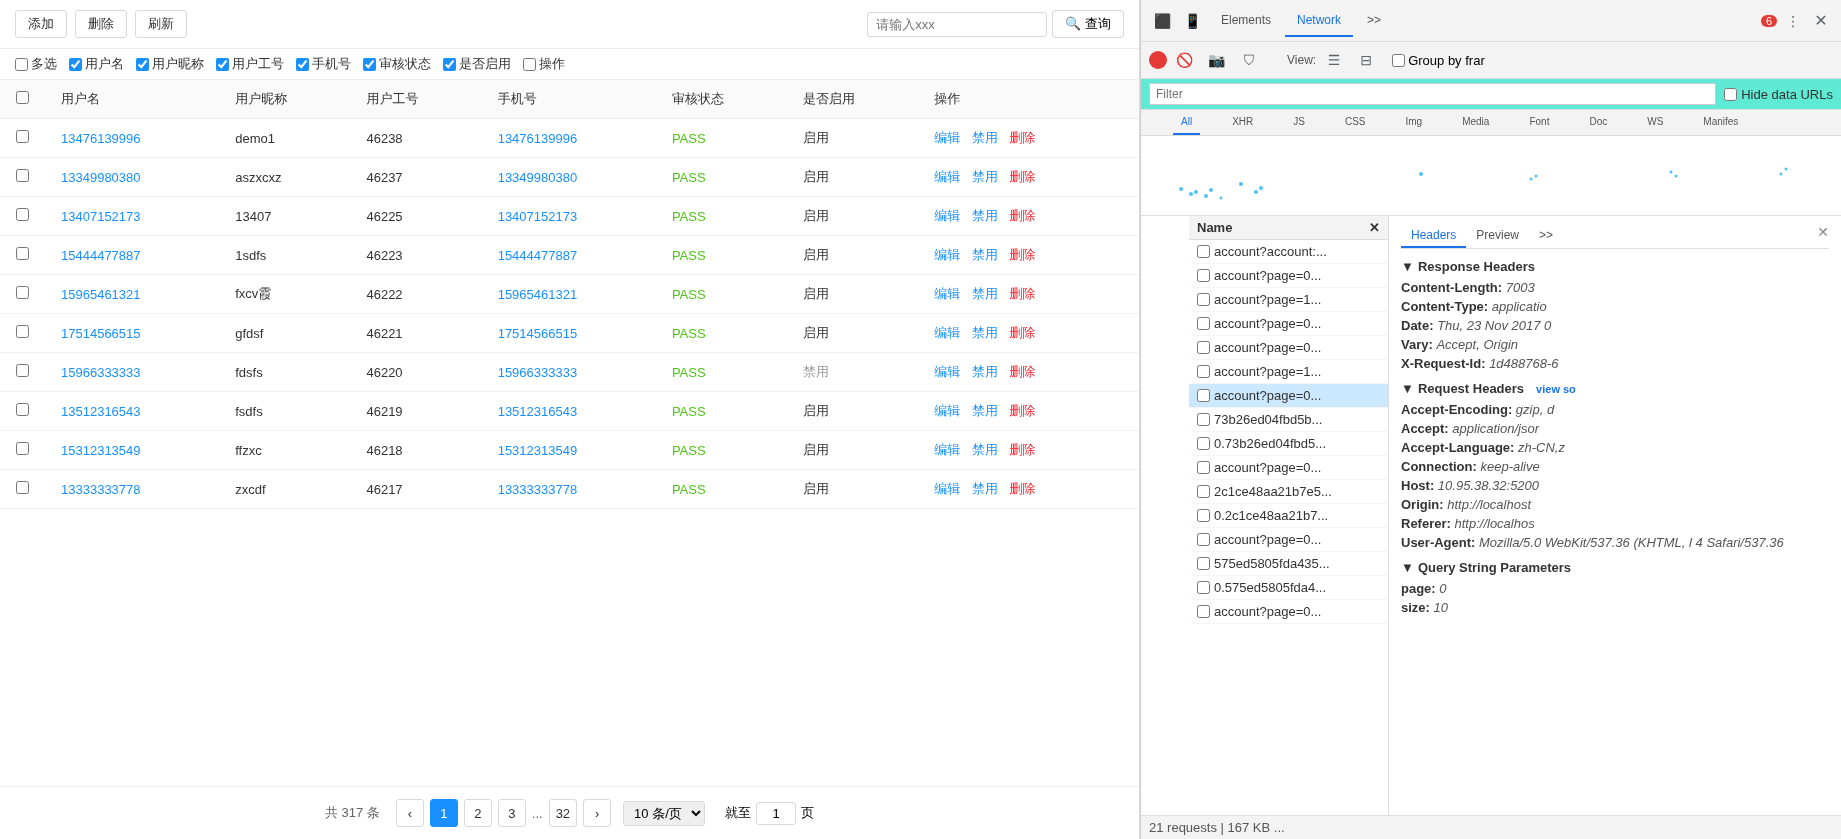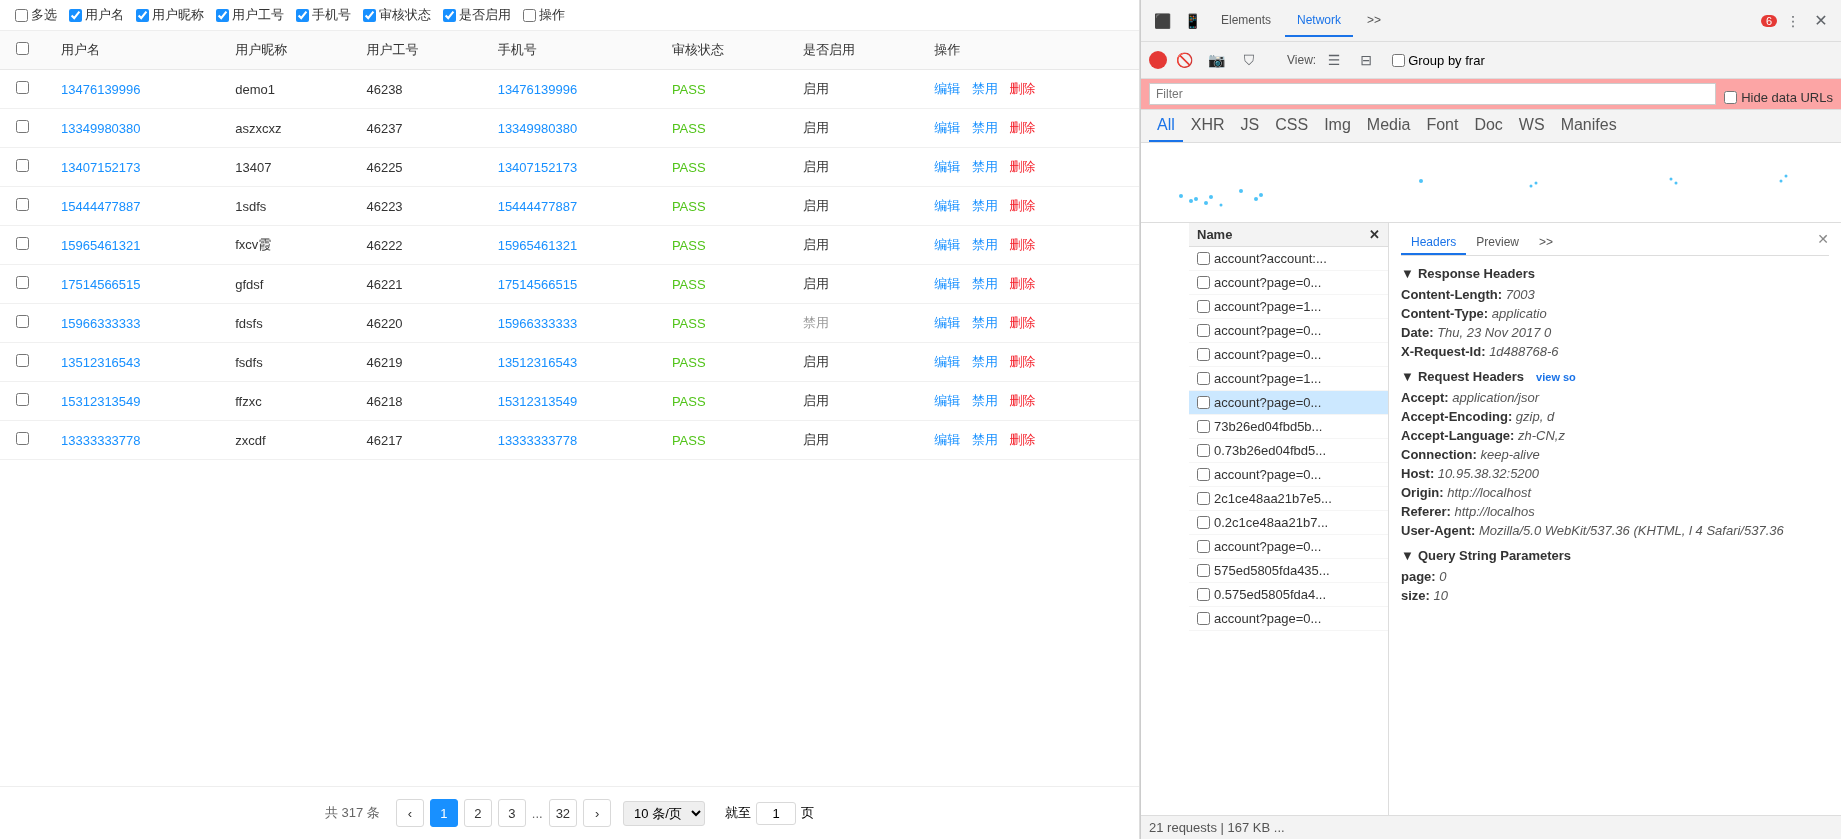--- a/index.html
+++ b/index.html
@@ -286,24 +286,24 @@
       margin-left: 8px;
       font-size: 12px;
       display: flex;
       align-items: center;
       gap: 3px;
     }
 
     
     .filter-input-row {
       display: flex;
-      align-items: flex-end;
+      align-items: center;
       padding: 4px 8px;
       border-bottom: 1px solid #ddd;
-      background: #fca5a5;
+      background: #5eead4;
     }
 
     .filter-field {
       flex: 1;
       padding: 3px 6px;
       border: 1px solid #ccc;
       font-size: 12px;
       color: #333;
     }
 
@@ -322,27 +322,28 @@
       display: flex;
       align-items: center;
       padding: 0 8px;
       border-bottom: 1px solid #ddd;
       background: #f3f3f3;
       overflow: hidden;
     }
 
     .net-type-btn {
       padding: 6px 8px;
-      font-size: 16px;
+      font-size: 10px;
       cursor: pointer;
       color: #555;
       border: none;
       background: none;
       white-space: nowrap;
       border-bottom: 2px solid transparent;
+      margin-left: 24px;
     }
 
     .net-type-btn.active {
       color: #1a73e8;
       border-bottom: 2px solid #1a73e8;
     }
 
     
     .timeline-row {
       height: 80px;
@@ -504,20 +505,32 @@
       display: flex;
       align-items: center;
       gap: 2px;
     }
   </style>
 </head>
 <body>
 
 <div class="main-panel">
 
+  <div class="toolbar">
+    <button class="btn">添加</button>
+    <button class="btn">删除</button>
+    <button class="btn">刷新</button>
+    <div class="search-area">
+      <input class="search-input" type="text" placeholder="请输入xxx" style="">
+      <button class="search-btn">
+        <span>🔍</span>
+        <span>查询</span>
+      </button>
+    </div>
+  </div>
 
   <div class="filter-row">
     <label class="checkbox-label">
       <input type="checkbox" style=""> 
         <span>多选</span>
     </label>
     <label class="checkbox-label">
       <input type="checkbox" checked="" style=""> 
         <span>用户名</span>
     </label>
@@ -893,36 +906,40 @@
       </div>
       <div class="kv-row">
         <span class="key">Content-Type:</span>
         <span class="value"> applicatio</span>
       </div>
       <div class="kv-row">
         <span class="key">Date:</span>
         <span class="value"> Thu, 23 Nov 2017 0</span>
       </div>
       <div class="kv-row">
+        <span class="key">Vary:</span>
+        <span class="value"> Accept, Origin</span>
+      </div>
+      <div class="kv-row">
         <span class="key">X-Request-Id:</span>
         <span class="value"> 1d488768-6</span>
       </div>
 
       <div class="section-title">
         <span class="arrow">▼</span>
         <span>Request Headers</span>
         <span class="view-source">view so</span>
       </div>
       <div class="kv-row">
+        <span class="key">Accept-Encoding:</span>
+        <span class="value"> gzip, d</span>
+      </div>
+      <div class="kv-row">
         <span class="key">Accept:</span>
         <span class="value"> application/jsor</span>
-      </div>
-      <div class="kv-row">
-        <span class="key">Accept-Encoding:</span>
-        <span class="value"> gzip, d</span>
       </div>
       <div class="kv-row">
         <span class="key">Accept-Language:</span>
         <span class="value"> zh-CN,z</span>
       </div>
       <div class="kv-row">
         <span class="key">Connection:</span>
         <span class="value"> keep-alive</span>
       </div>
       <div class="kv-row">

